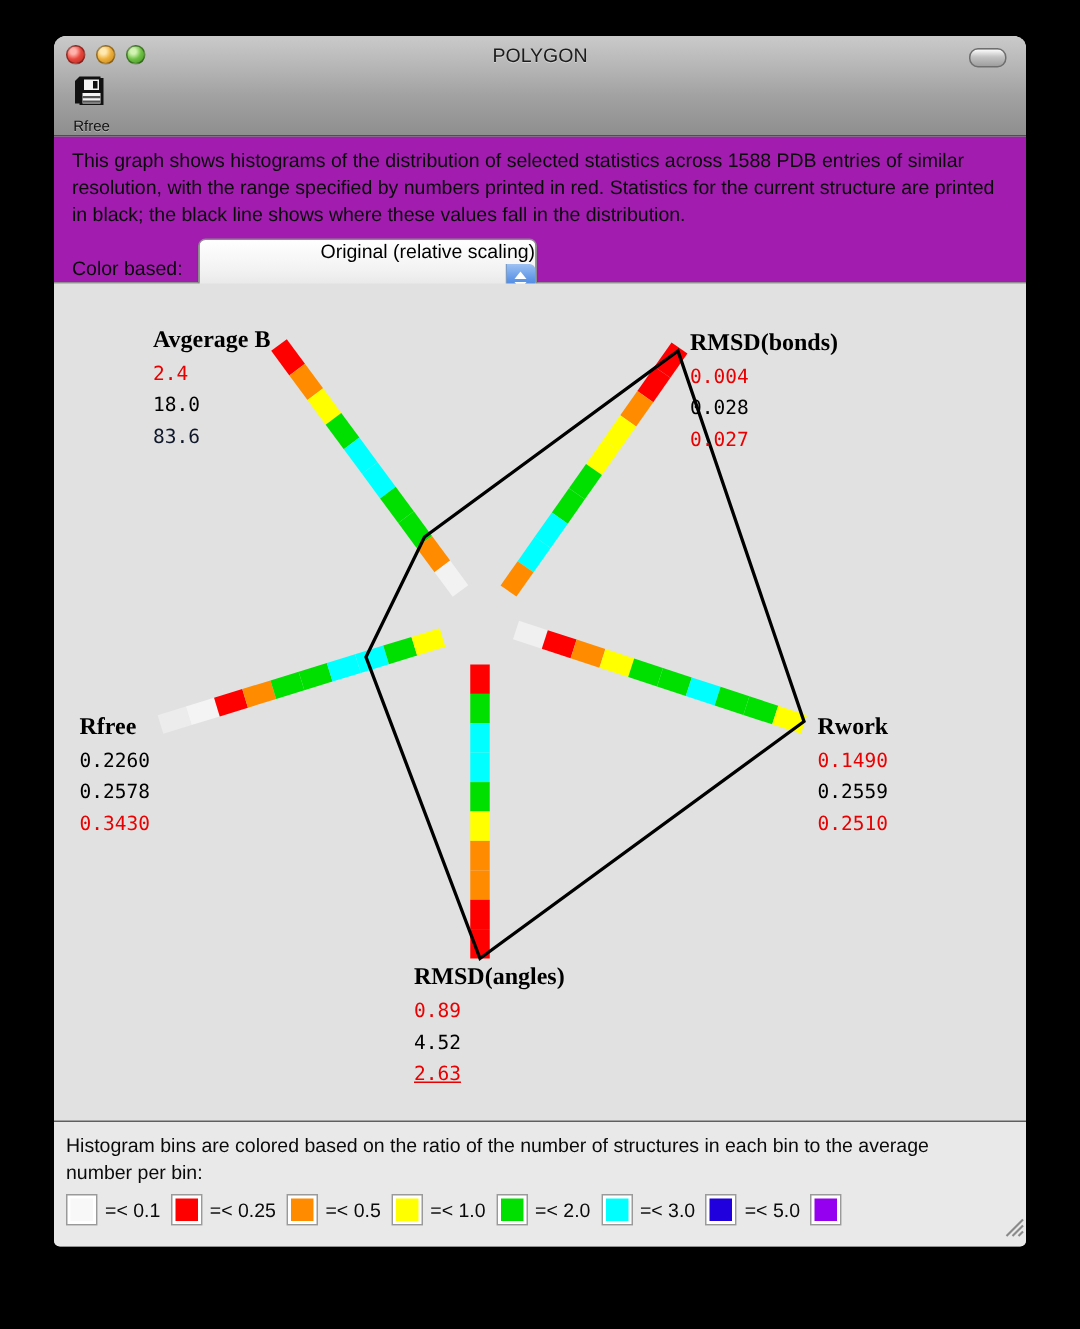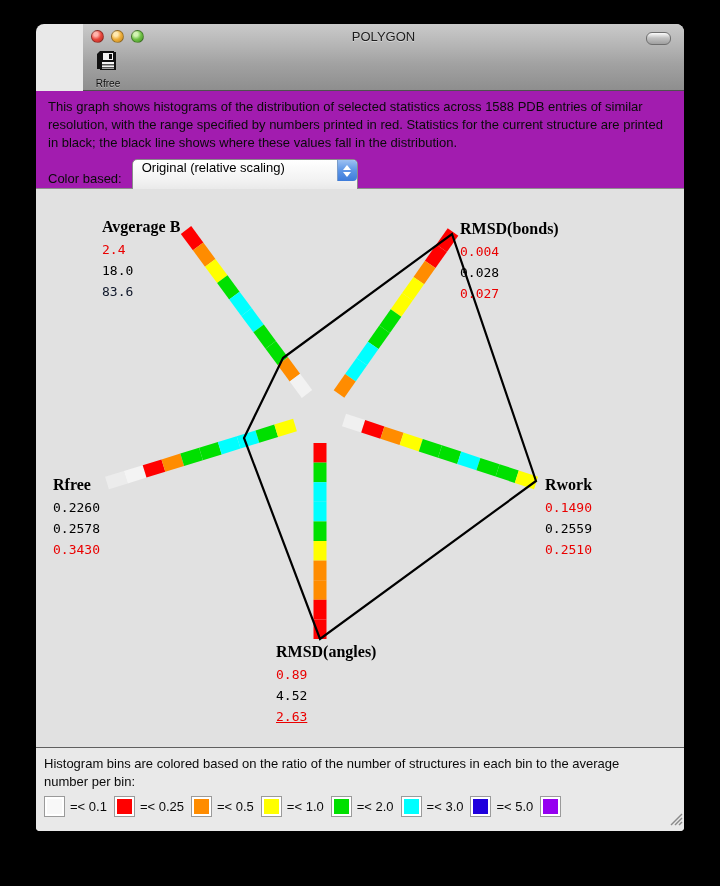--- a/index.html
+++ b/index.html
@@ -5,42 +5,42 @@
   html,body{margin:0;padding:0;background:#000;}
   body{width:720px;height:886px;position:relative;font-family:"Liberation Sans",sans-serif;-webkit-font-smoothing:antialiased;}
 
   .window{position:absolute;left:36px;top:24px;width:648px;height:807px;
     border-radius:8px 8px 4px 4px;overflow:hidden;background:#e9e9e9;
     box-shadow:0 10px 30px rgba(0,0,0,.6);}
 
   
   .header{position:relative;height:66px;
     background:linear-gradient(#cacaca,#b4b4b4 34%,#a2a2a2 60%,#8e8e8e);
-    border-bottom:1px solid #4f4f4f;margin-left:47px;}
+    border-bottom:1px solid #4f4f4f;}
   .win-title{position:absolute;left:0;right:0;top:5px;text-align:center;
     font-size:13px;color:#1c1c1c;text-shadow:0 1px 0 rgba(255,255,255,.4);}
   .traffic{position:absolute;top:6px;left:8px;display:flex;gap:7px;}
   .light{width:13px;height:13px;border-radius:50%;border:1px solid rgba(0,0,0,.35);box-sizing:border-box;}
   .light.red{background:radial-gradient(circle at 35% 30%, #ffb3ac 0 18%, #e8463c 50%, #b02a22);}
   .light.yellow{background:radial-gradient(circle at 35% 30%, #ffe9b0 0 18%, #eeaf3a 50%, #bd821d);}
   .light.green{background:radial-gradient(circle at 35% 30%, #d2f3b2 0 18%, #6fc145 50%, #3f8d22);}
   .capsule{position:absolute;right:13px;top:8px;width:23px;height:11px;border-radius:6px;
     border:1px solid #6e6e6e;background:linear-gradient(#fdfdfd,#c2c2c2 45%,#9f9f9f);}
   .save-btn{position:absolute;left:8px;top:25px;width:34px;display:flex;flex-direction:column;align-items:center;cursor:default;}
   .save-btn .lbl{font-size:10px;color:#111;margin-top:1px;text-shadow:0 1px 0 rgba(255,255,255,.35);}
 
   
   .desc-panel{height:98px;background:#a21caf;border-bottom:1px solid #8f8f8f;box-sizing:border-box;
     padding:7px 12px 0 12px;}
   .desc-text{font-size:13px;line-height:18px;color:#0a0a0a;}
   .scheme-row{margin-top:7px;display:flex;align-items:center;}
   .scheme-label{font-size:13px;color:#0a0a0a;margin-right:10px;}
   .popup{position:relative;width:226px;height:39px;border:1px solid #8a8a8a;border-radius:5px;
     background:linear-gradient(#ffffff,#f2f2f2 55%,#e2e2e2);box-sizing:border-box;
-    display:flex;align-items:flex-start;box-shadow:0 1px 1px rgba(0,0,0,.15);}
+    display:flex;align-items:flex-end;box-shadow:0 1px 1px rgba(0,0,0,.15);flex-direction:column;}
   .popup .popup-text{font-size:13px;color:#000;padding-left:9px;flex:1;white-space:nowrap;overflow:hidden;}
   .popup .stepper{width:19px;height:21px;border-radius:0 4px 4px 0;margin-right:0;
     background:linear-gradient(#9dc1f2,#5d95e6 50%,#3d7bda);border-left:1px solid #7a9cc9;
     display:flex;flex-direction:column;align-items:center;justify-content:center;gap:2px;}
   .tri-up{width:0;height:0;border-left:4px solid transparent;border-right:4px solid transparent;border-bottom:5px solid #fff;}
   .tri-down{width:0;height:0;border-left:4px solid transparent;border-right:4px solid transparent;border-top:5px solid #fff;}
 
   
   .plot{position:relative;height:558px;background:#e1e1e1;}
   .plot svg{position:absolute;left:0;top:0;}

